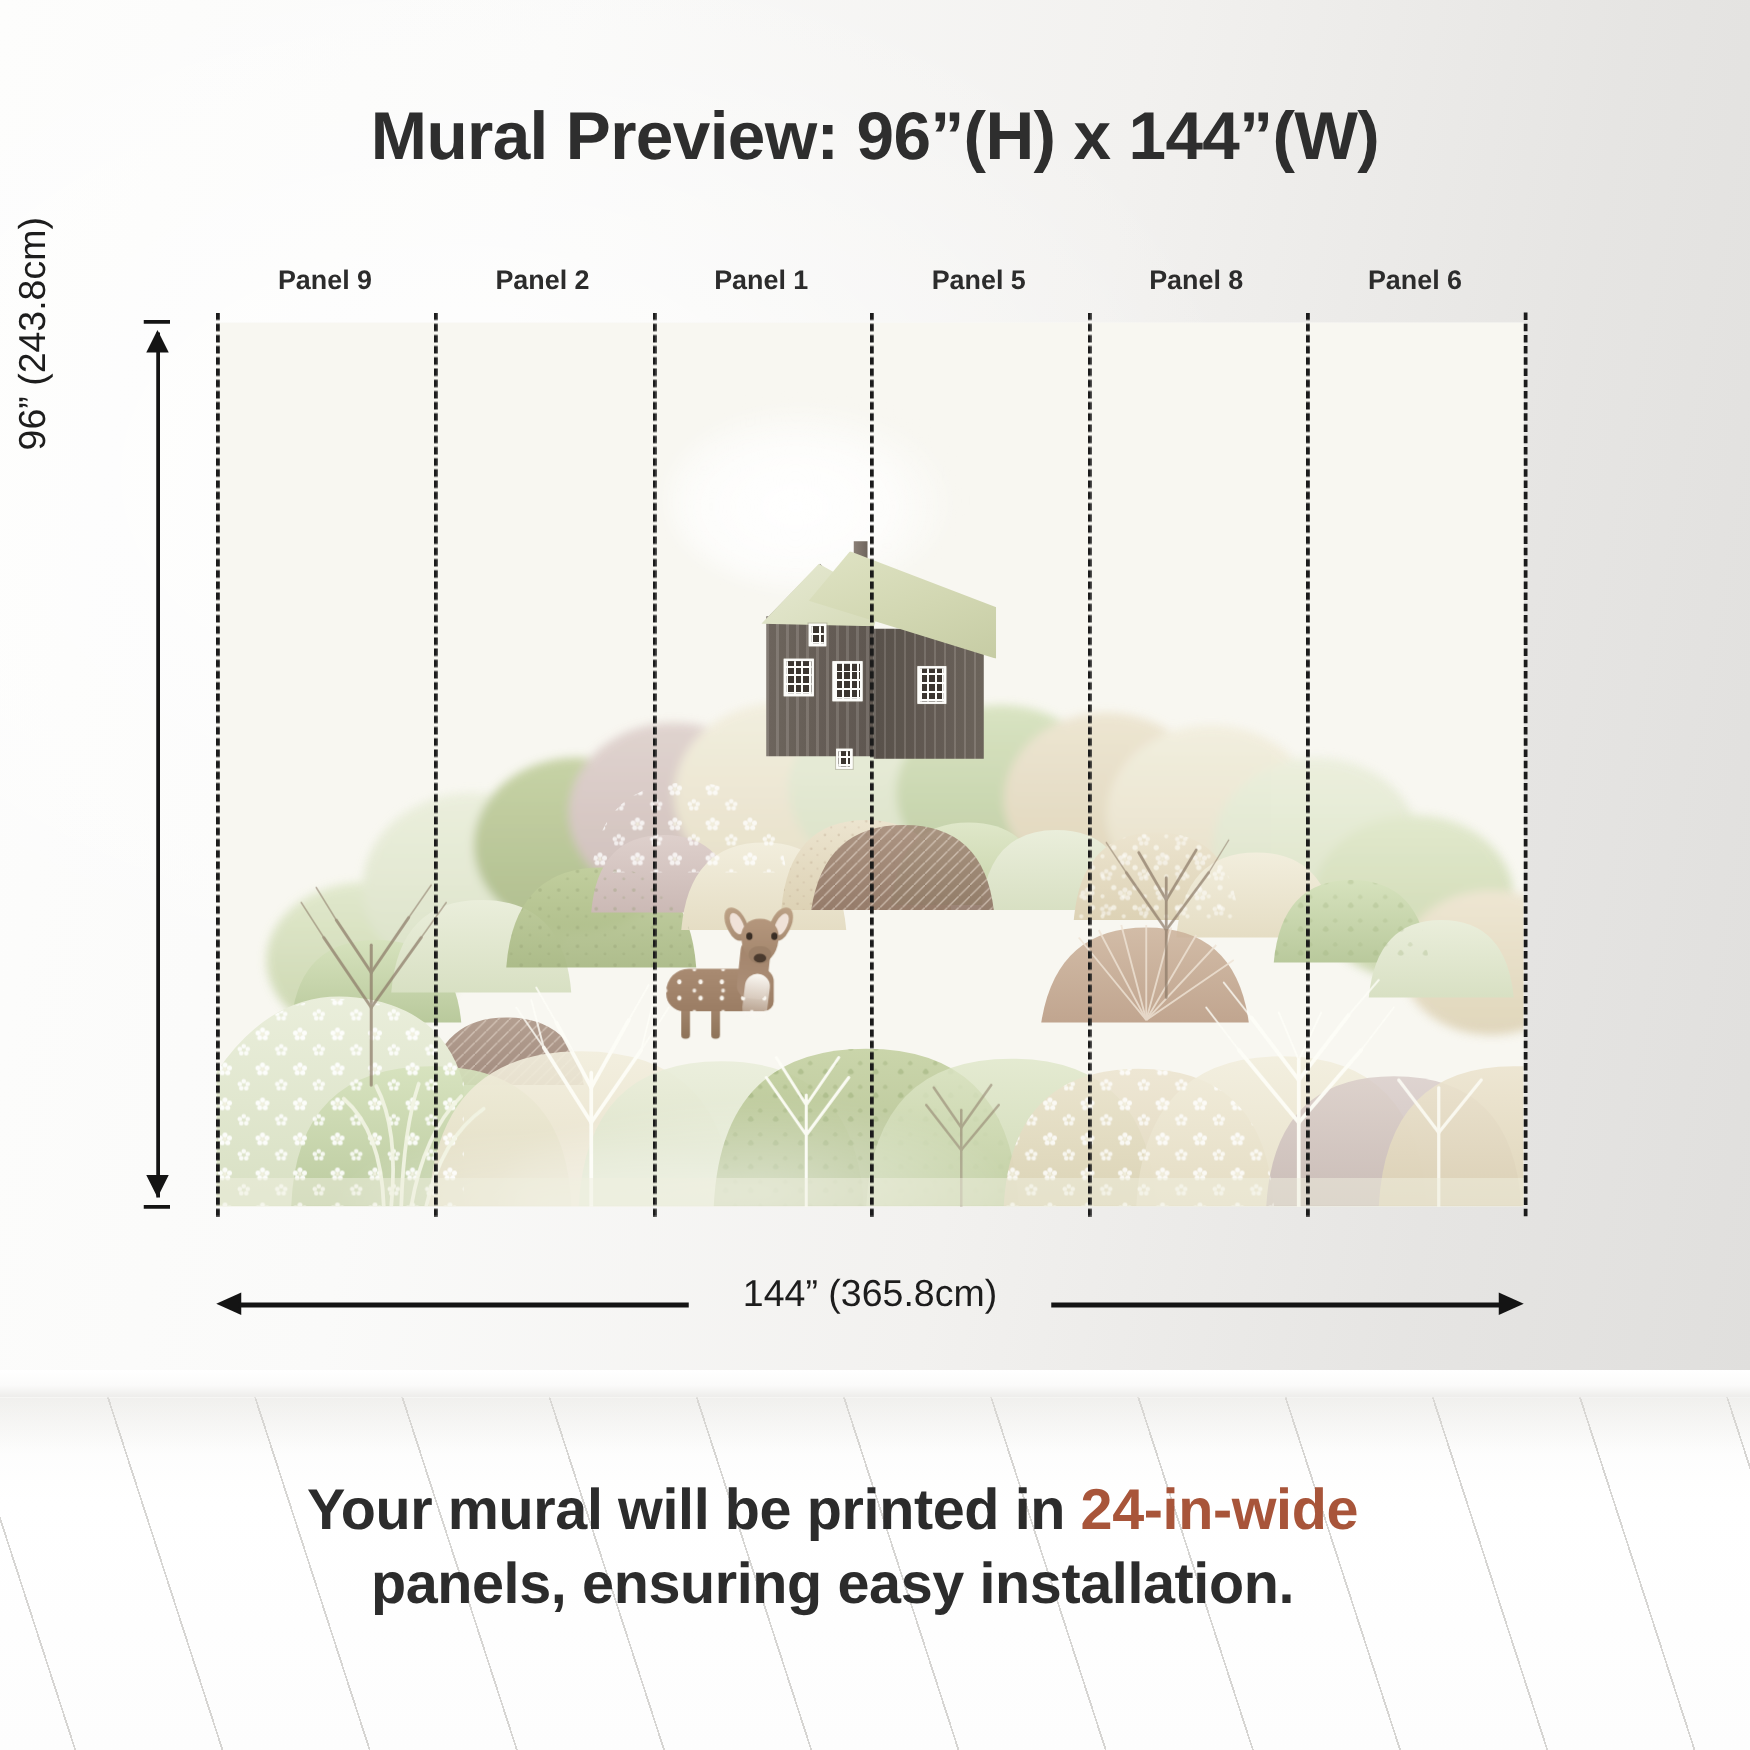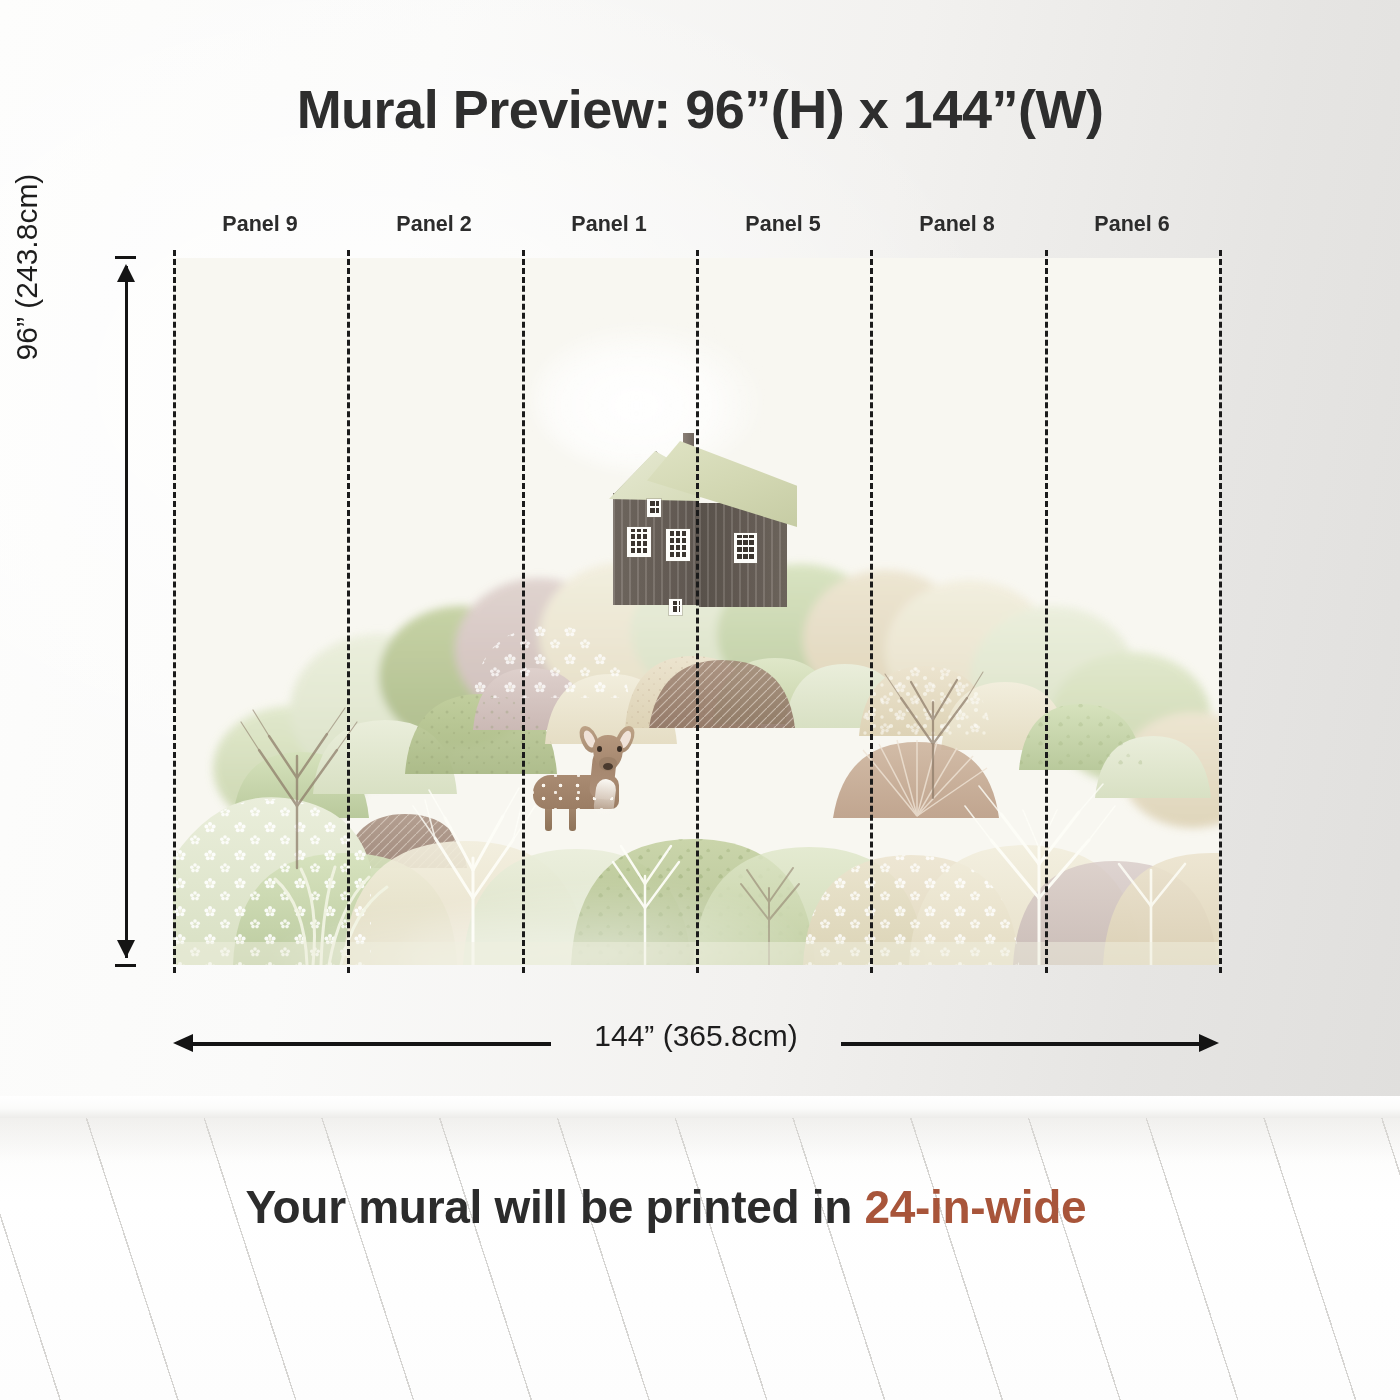--- a/index.html
+++ b/index.html
@@ -606,15 +606,16 @@
     <div id="hline-l"></div>
     <div id="hline-r"></div>
     <div id="harrow-r"></div>
     <div id="hlabel">144” (365.8cm)</div>
   </div>
 
   <div id="floor"></div>
 
   <div id="caption">
     <span>Your mural will be printed in </span><span class="accent">24-in-wide</span><br>
+    <span>panels, ensuring easy installation.</span>
   </div>
 
 </div>
 
 </body></html>

